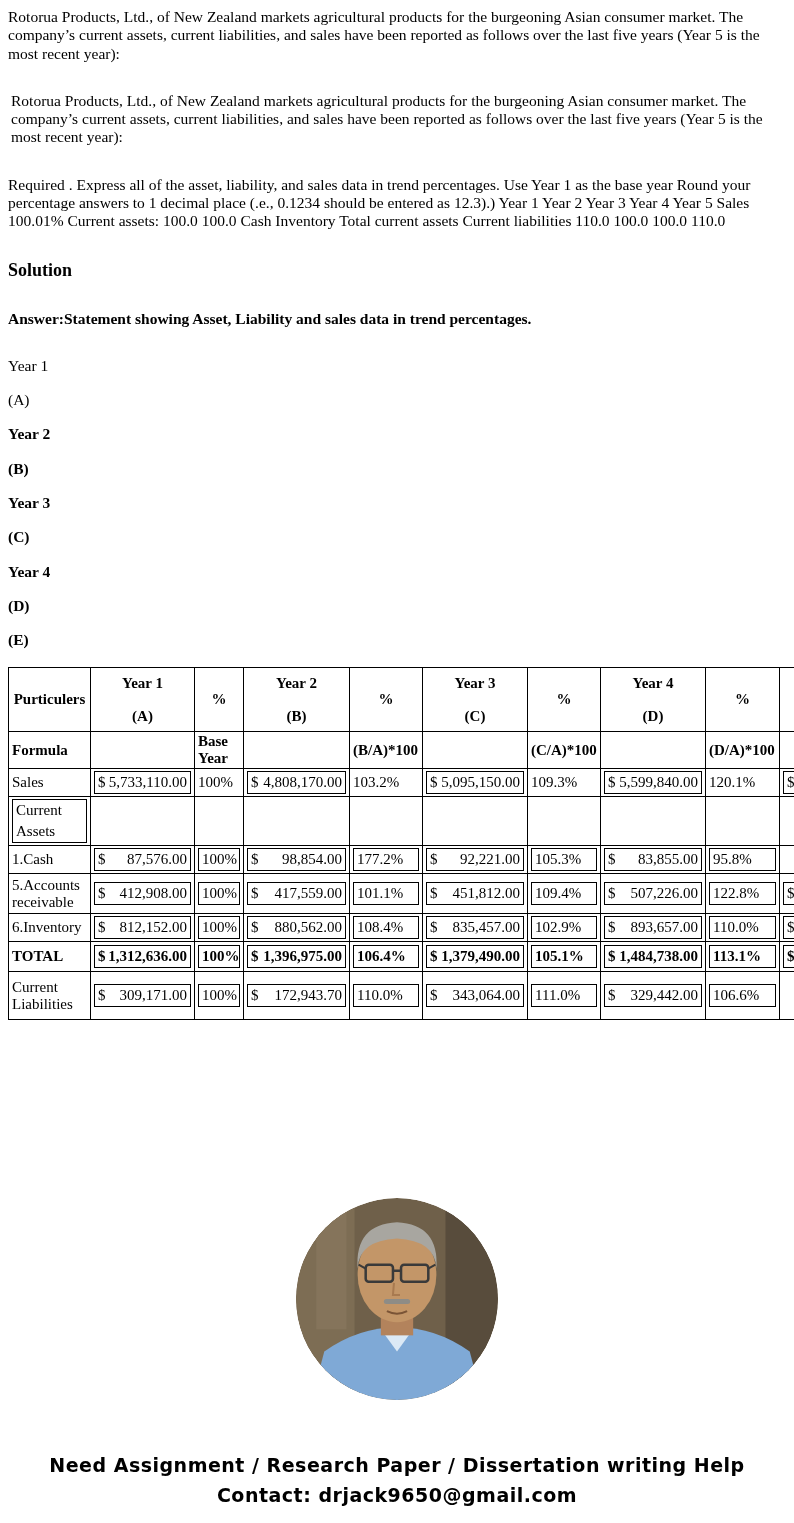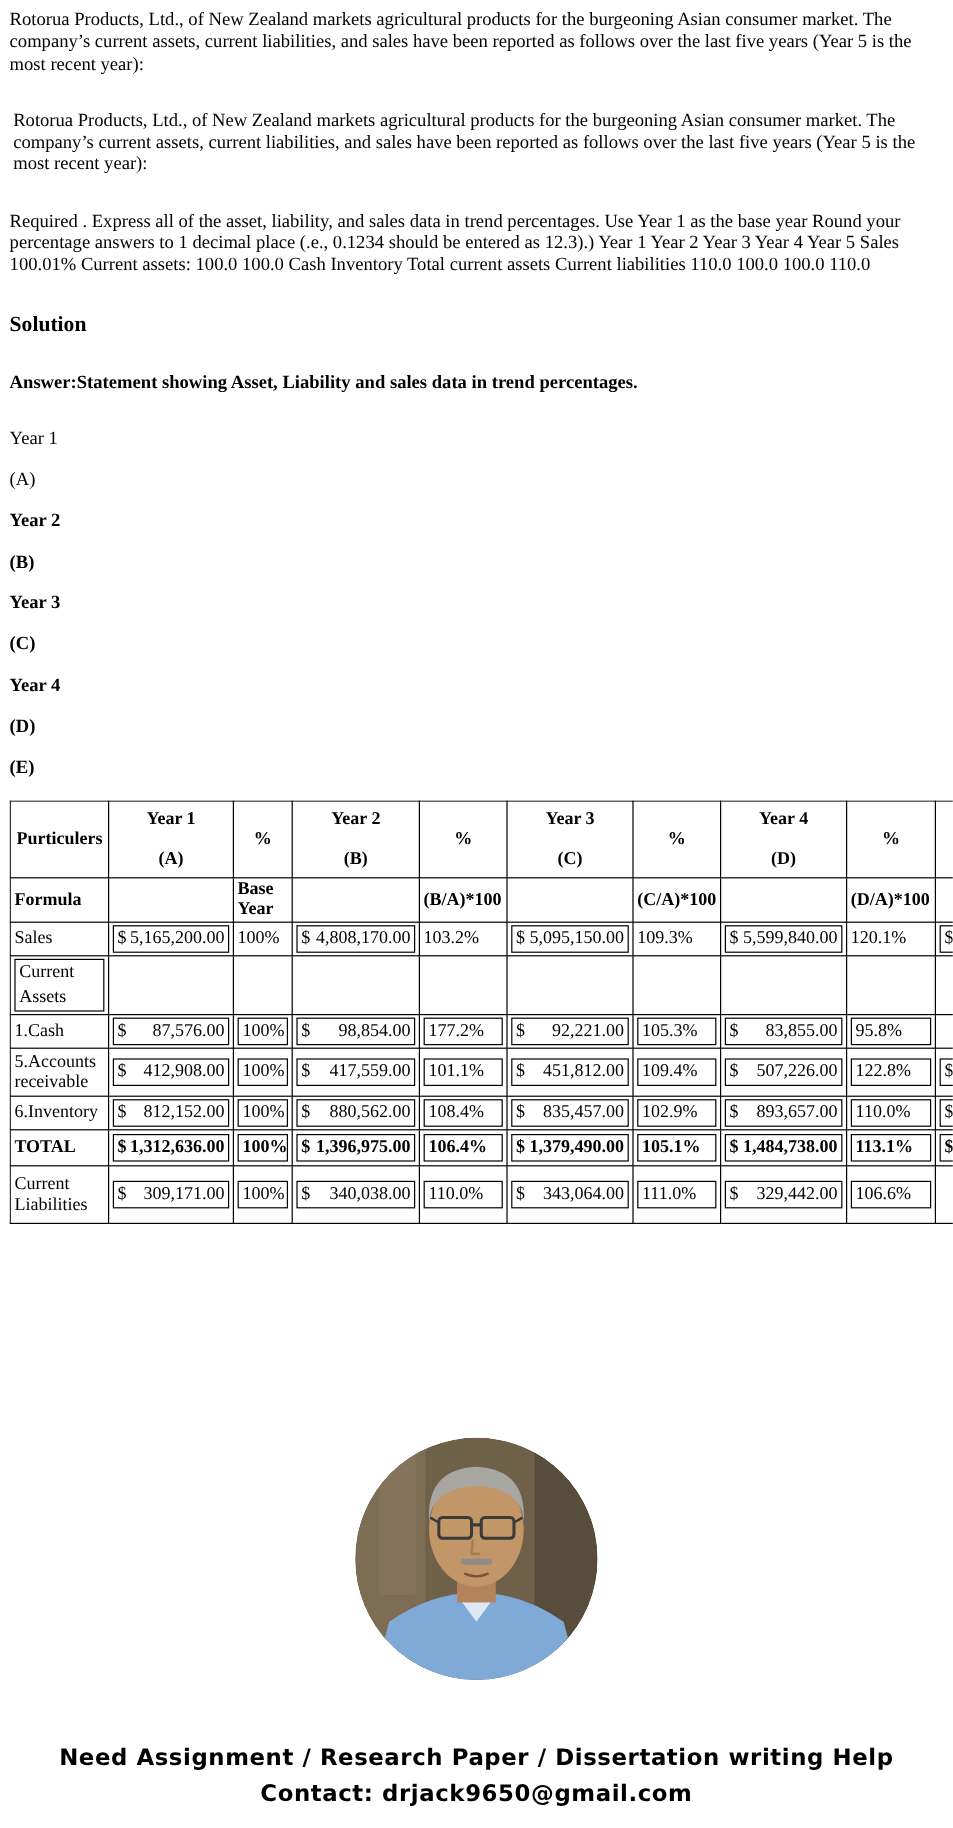--- a/index.html
+++ b/index.html
@@ -184,21 +184,21 @@
             <td class="bold">(C/A)*100</td>
             <td></td>
             <td class="bold">(D/A)*100</td>
             <td></td>
           </tr>
           <tr class="row-sales">
             <td>Sales</td>
             <td>
               <span class="vbox money">
                 <span>$</span>
-                <span>5,165,200.00</span>
+                <span>5,733,110.00</span>
               </span>
             </td>
             <td>100%</td>
             <td>
               <span class="vbox money">
                 <span>$</span>
                 <span>4,808,170.00</span>
               </span>
             </td>
             <td>103.2%</td>
@@ -419,21 +419,21 @@
                 <span>$</span>
                 <span>309,171.00</span>
               </span>
             </td>
             <td>
               <span class="vbox">100%</span>
             </td>
             <td>
               <span class="vbox money">
                 <span>$</span>
-                <span>340,038.00</span>
+                <span>172,943.70</span>
               </span>
             </td>
             <td>
               <span class="vbox">110.0%</span>
             </td>
             <td>
               <span class="vbox money">
                 <span>$</span>
                 <span>343,064.00</span>
               </span>

